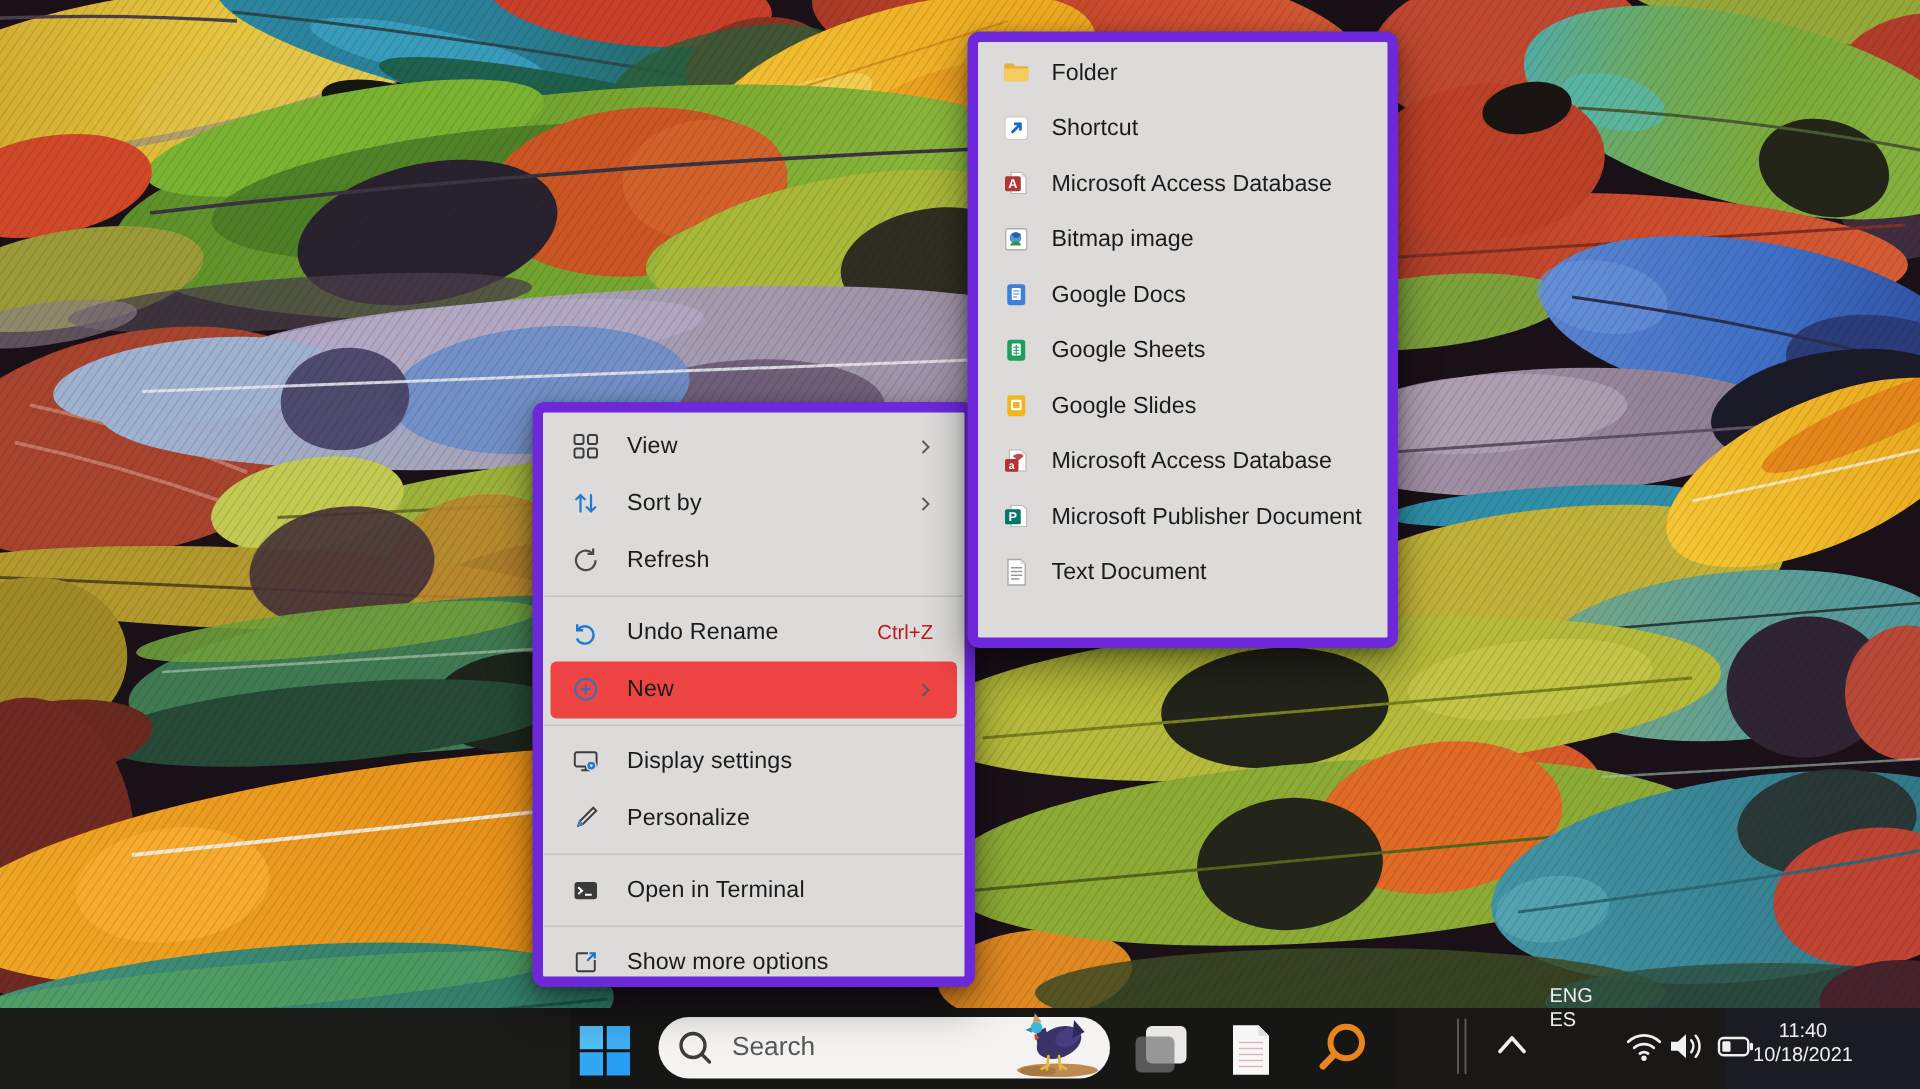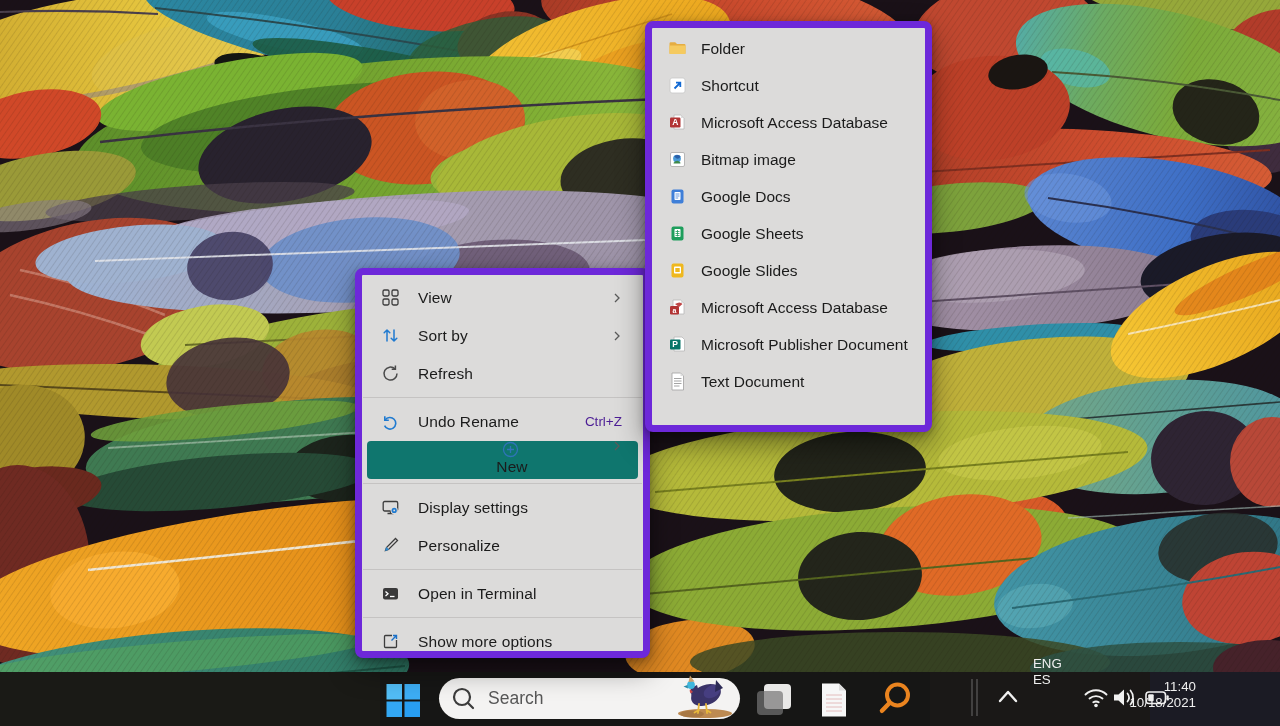--- a/index.html
+++ b/index.html
@@ -9,24 +9,24 @@
   
   #taskbar{position:absolute;left:0;top:672px;width:1280px;height:54px;background:#161615;}
   .trayTxt{position:absolute;color:#efefef;font-size:13.3px;line-height:15.5px;}
   
   .menu{position:absolute;background:#dcdbda;border:7px solid #6d28d9;border-radius:8px;
     box-shadow:0 12px 28px rgba(0,0,0,0.42), 0 2px 8px rgba(0,0,0,0.25);
     box-sizing:border-box;color:#1b1b1b;}
   #mainmenu{left:355px;top:268px;width:295px;height:390px;padding:3.5px 0;}
   #submenu{left:645px;top:21px;width:287px;height:411px;padding:2px 0;box-sizing:border-box;}
   .mi{position:relative;display:flex;align-items:center;height:38px;margin:0 5px;border-radius:4px;}
-  .mi.sel{background:#0f766e;flex-direction:column;}
+  .mi.sel{background:#ef4444;}
   .mi .ic{width:17px;height:17px;margin-left:15px;flex:0 0 17px;display:flex;align-items:center;justify-content:center;}
   .mi .lbl{margin-left:19px;font-size:15.5px;letter-spacing:0.1px;}
-  .mi .accel{position:absolute;right:16px;font-size:13.5px;color:#4c1d95;}
+  .mi .accel{position:absolute;right:16px;font-size:13.5px;color:#b91c1c;}
   .mi .arrow{position:absolute;right:16px;width:10px;height:10px;}
   .sep{height:1px;background:#c5c3c2;margin:4.5px 1px;}
   .si{position:relative;display:flex;align-items:center;height:37px;margin:0 4px;border-radius:4px;}
   .si .ic{width:19px;height:19px;margin-left:12px;flex:0 0 19px;display:flex;align-items:center;justify-content:center;}
   .si .lbl{margin-left:14px;font-size:15.5px;}
 </style>
 </head>
 <body>
 <div id="stage">
 <svg id="wp" width="1280" height="726" viewBox="0 0 1280 726">
@@ -304,21 +304,21 @@
   <g stroke="#f0f0f0" fill="none" stroke-width="1.7" stroke-linecap="round">
     <path d="M1127.5,21.5 A6.5,6.5 0 0 1 1127.5,29.5"></path>
     <path d="M1130.5,18.5 A11,11 0 0 1 1130.5,32.5"></path>
   </g>
 
   <rect x="1146" y="20" width="19.5" height="11.5" rx="3" fill="none" stroke="#f0f0f0" stroke-width="1.6"></rect>
   <rect x="1166.5" y="23.2" width="2.2" height="5" rx="1" fill="#f0f0f0"></rect>
   <rect x="1148.2" y="22.2" width="5.5" height="7" rx="1" fill="#f0f0f0"></rect>
 </svg>
 <div class="trayTxt" style="left:1033px;top:656px;width:32px;text-align:left;">ENG<br>ES</div>
-<div class="trayTxt" style="left:1096px;top:679px;width:100px;text-align:right;">11:40<br>10/18/2021</div>
+<div class="trayTxt" style="left:1152px;top:679px;width:100px;text-align:center;">11:40<br>10/18/2021</div>
 
 <div class="menu" id="mainmenu">
   <div class="mi">
         <span class="ic">
           <svg width="17" height="17" viewBox="0 0 17 17" fill="none" stroke="#3d3d3d" stroke-width="1.3">
             <rect x="1" y="1" width="6" height="6" rx="1.4"></rect>
             <rect x="10" y="1" width="6" height="6" rx="1.4"></rect>
             <rect x="1" y="10" width="6" height="6" rx="1.4"></rect>
             <rect x="10" y="10" width="6" height="6" rx="1.4"></rect>
           </svg>

